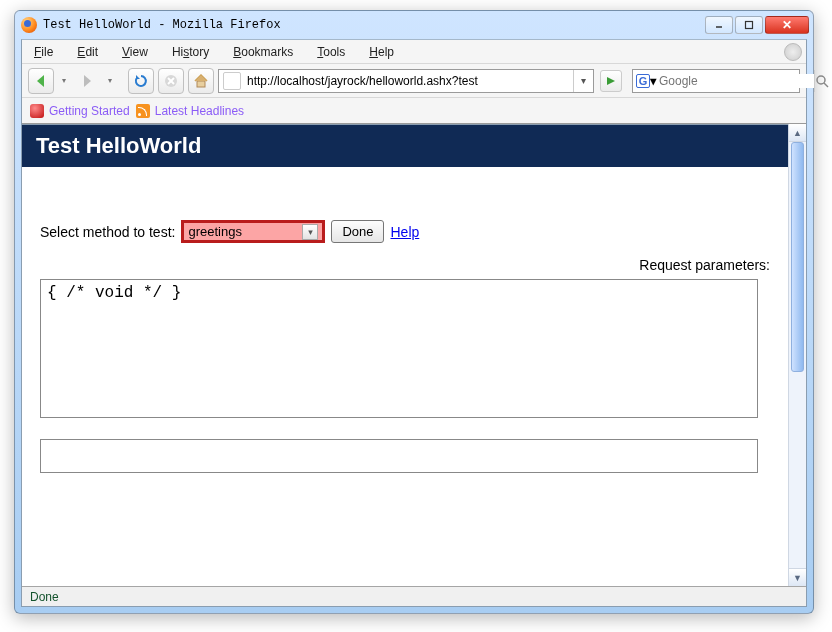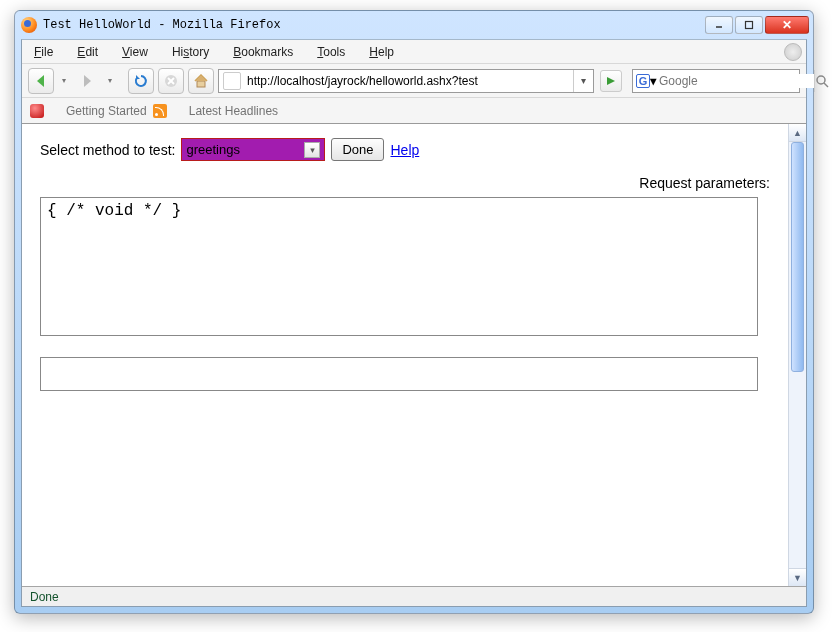--- a/index.html
+++ b/index.html
@@ -25,37 +25,37 @@
   .urlbox .page-icon { width:18px; height:18px; margin:0 4px; border:1px solid #ccc; border-radius:2px; background:#fff; }
   .urlbox input { flex:1; border:none; outline:none; font-size:12px; height:20px; padding:0 2px; }
   .urlbox .combo-drop { width:20px; height:22px; border-left:1px solid #ccc; display:flex; align-items:center; justify-content:center; color:#555; font-size:10px; }
   .go-btn { width:22px; height:22px; margin-left:2px; border:1px solid #ccc; border-radius:3px; background:linear-gradient(#fff,#ebebeb); display:flex; align-items:center; justify-content:center; }
   .searchbox { width:168px; display:flex; align-items:center; border:1px solid #9a9a9a; height:24px; background:#fff; margin-left:6px; }
   .searchbox .g-icon { width:18px; height:18px; margin:0 4px; font-weight:bold; display:flex;align-items:center;justify-content:center;}
   .searchbox .g-icon span{border:1px solid #3a6bd6;color:#3a6bd6;font-size:11px;padding:0 2px;border-radius:2px;}
   .searchbox input { flex:1; border:none; outline:none; font-size:12px; color:#777; }
   .searchbox .mag { width:22px; height:22px; border-left:1px solid #ccc; display:flex; align-items:center; justify-content:center; color:#666; }
   .bookmarkbar { height:26px; display:flex; align-items:center; gap:6px; padding:0 8px; border-bottom:1px solid #9a9a9a; }
-  .bk-item { display:flex; align-items:center; gap:22px; color:#737373;justify-content:center; }
+  .bk-item { display:flex; align-items:center; gap:5px; color:#8b5cf6;justify-content:center; }
   .bk-icon { width:14px; height:14px; border-radius:3px; }
   .bk-icon.red { background: radial-gradient(circle at 35% 30%, #ff8a8a,#c01010); }
   .bk-icon.rss { background: #f7921e; position:relative; border-radius:2px;}
   .bk-icon.rss::after{content:"";position:absolute;left:2px;bottom:2px;width:3px;height:3px;border-radius:50%;background:#fff;}
   .bk-icon.rss::before{content:"";position:absolute;left:2px;bottom:2px;width:8px;height:8px;border:1.5px solid #fff;border-left:none;border-bottom:none;border-radius:0 8px 0 0;}
   .content-wrap { flex:1; display:flex; background:#fff; min-height:0; }
   .content { flex:1; overflow:auto; }
   .vscroll { width:18px; background:#eef3fb; border-left:1px solid #cfd7e3; position:relative; }
   .vscroll .up, .vscroll .down { height:18px; display:flex; align-items:center; justify-content:center; color:#5a6a82; font-size:9px; background:linear-gradient(#fff,#dde7f5); border-bottom:1px solid #cfd7e3; }
   .vscroll .down { position:absolute; bottom:0; width:100%; border-top:1px solid #cfd7e3; border-bottom:none; }
   .vscroll .thumb { position:absolute; top:18px; left:2px; right:2px; height:230px; border-radius:3px; background:linear-gradient(90deg,#cfe2ff,#8fb9ef); border:1px solid #8fb0df; }
   .page-header { background:#102a55; color:#fff; padding:8px 14px; font-size:22px; font-weight:bold; border-top:1px solid #8a9db0;}
-  .page-body { padding:14px 18px; font-family: Arial, sans-serif; font-size:14px; }
+  .page-body { padding:14px 18px; font-family: Arial, sans-serif; font-size:14px;margin-top:39px; }
   .row { display:flex; align-items:center; gap:6px; margin-bottom:14px; flex-wrap:wrap; }
   .row label { color:#000; }
-  .sel { width:144px; height:23px; border:1px solid #b91c1c; background:#a21caf; display:flex; align-items:center; padding:0 4px; justify-content:space-between; font-size:13px; }
+  .sel { width:144px; height:23px; border:3px solid #b91c1c; background:#fca5a5; display:flex; align-items:center; padding:0 4px; justify-content:space-between; font-size:13px; }
   .sel .dd { width:16px; height:16px; border:1px solid #aaa; background:linear-gradient(#fff,#e3e3e3); display:flex; align-items:center; justify-content:center; font-size:9px; color:#555; }
   .btn-test { height:23px; padding:0 10px; border:1px solid #767676; border-radius:3px; background:linear-gradient(#fdfdfd,#e6e6e6); font-size:13px; }
   .linklike { color:#0000ee; text-decoration:underline; cursor:pointer; font-size:14px; }
   .section-label { font-size:14px; margin:6px 0;text-align:right; }
   textarea.param { width:718px; height:139px; border:1px solid #888; font-family:"Courier New", monospace; font-size:16px; padding:4px 6px; resize:none; outline:none; }
   textarea.resp { width:718px; height:34px; border:1px solid #888; font-family:"Courier New", monospace; font-size:13px; padding:4px 6px; resize:none; outline:none; }
   .statusbar { height:20px; border-top:1px solid #a5a5a5; background:#f0f0f0; display:flex; align-items:center; padding:0 8px; font-size:12px; color:#14532d; }
   .bottom-pad { height:6px; }
   svg { display:block; }
 </style>
@@ -159,20 +159,21 @@
         <span>Getting Started</span>
       </div>
       <div class="bk-item">
         <div class="bk-icon rss"></div>
         <span>Latest Headlines</span>
       </div>
     </div>
 
     <div class="content-wrap">
       <div class="content">
+        <div class="page-header">Test HelloWorld</div>
         <div class="page-body">
           <div class="row">
             <label>Select method to test:</label>
             <div class="sel">
               <span>greetings</span>
               <div class="dd">▾</div>
             </div>
             <button class="btn-test">Done</button>
             <a class="linklike">Help</a>
           </div>

